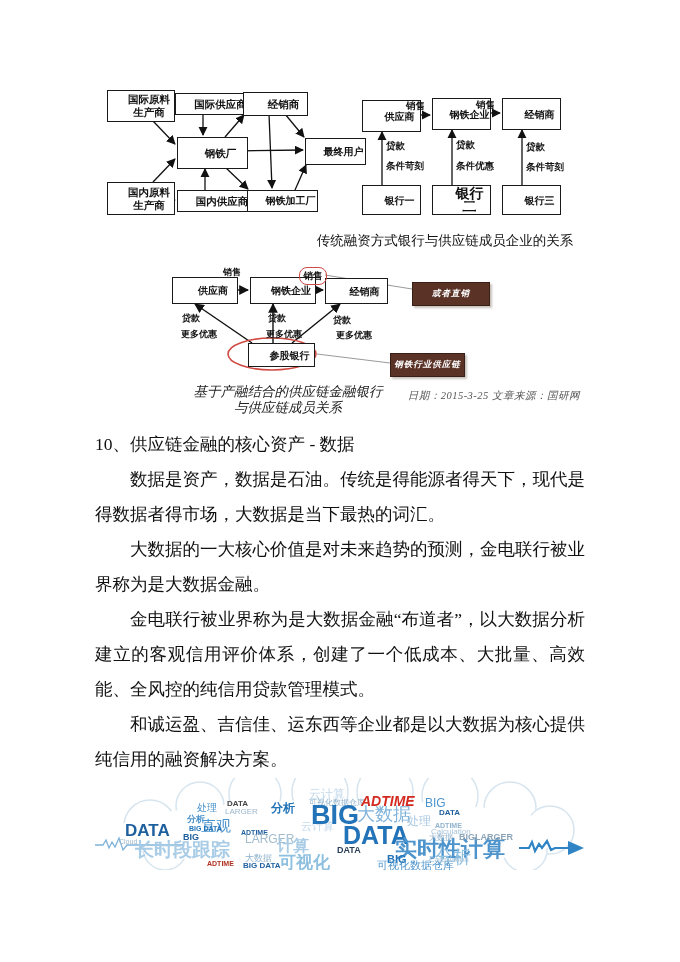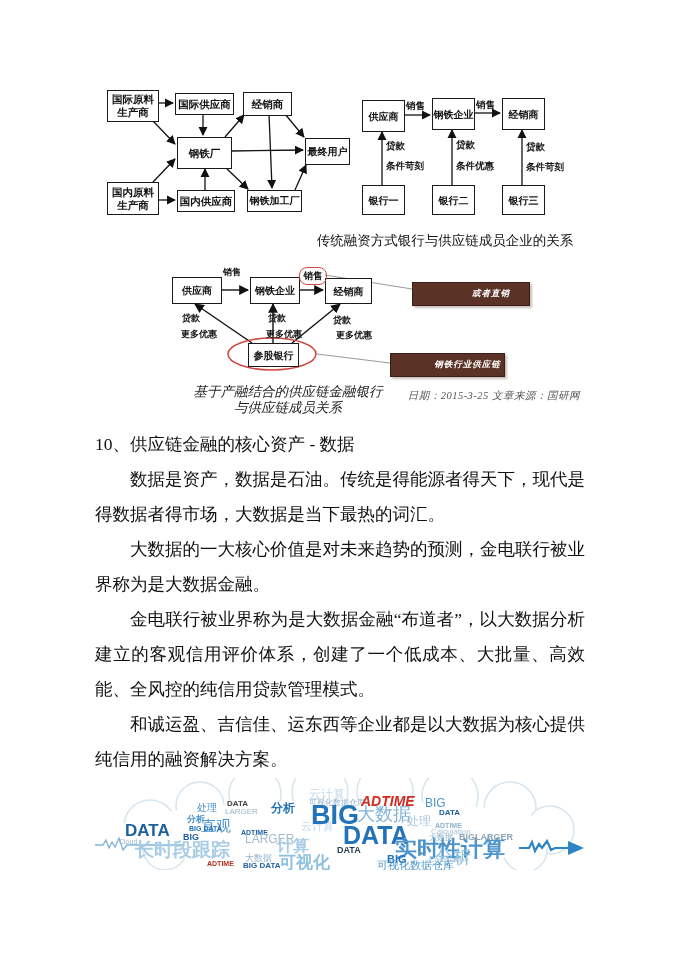--- a/index.html
+++ b/index.html
@@ -3,32 +3,32 @@
 <meta charset="utf-8">
 <style>
   html,body{margin:0;padding:0;background:#ffffff;}
   .page{position:relative;width:680px;height:962px;background:#fff;overflow:hidden;
         font-family:"Liberation Serif","DejaVu Serif",serif;color:#111;}
   .abs{position:absolute;}
   
   .dbox{position:absolute;border:1.4px solid #1a1a1a;background:#fff;
         display:flex;flex-direction:column;align-items:center;justify-content:center;
         font-family:"Liberation Sans","DejaVu Sans",sans-serif;
-        font-weight:bold;font-size:10.5px;line-height:13px;text-align:center;color:#111;}
+        font-weight:bold;font-size:10.5px;line-height:13px;text-align:center;color:#111;padding-left:16px;}
   .dlabel{position:absolute;font-family:"Liberation Sans","DejaVu Sans",sans-serif;
           font-weight:bold;font-size:9.5px;color:#111;white-space:nowrap;}
   .svgdeco{position:absolute;left:0;top:0;}
   
   .cap{position:absolute;font-family:"Liberation Sans","DejaVu Sans",sans-serif;
        color:#111;text-align:center;white-space:nowrap;}
   .cap-kai{position:absolute;font-style:italic;color:#222;text-align:center;white-space:nowrap;}
   
   .callout{position:absolute;background:#5a3226;border:1px solid #381f15;
            box-shadow:2px 2px 2px #c9c2bd;color:#fff;display:flex;align-items:center;justify-content:center;
-           font-style:italic;font-weight:bold;font-size:8.5px;letter-spacing:1px;padding-left:40px;}
+           font-style:italic;font-weight:bold;font-size:8.5px;letter-spacing:1px;}
   .redring{position:absolute;border:1.5px solid #cf4a42;border-radius:8px;
            display:flex;align-items:center;justify-content:center;
            font-family:"Liberation Sans","DejaVu Sans",sans-serif;font-weight:bold;font-size:9.5px;}
   
   .article{position:absolute;left:95px;top:427px;width:490px;}
   .article h1{margin:0;font-size:17.5px;font-weight:400;line-height:35px;}
   .article p{margin:0;font-size:17.5px;line-height:35px;text-indent:2em;text-align:justify;}
   
   .wcloud{position:absolute;left:95px;top:778px;width:490px;height:92px;overflow:hidden;}
   .wd{position:absolute;font-family:"Liberation Sans","DejaVu Sans",sans-serif;white-space:nowrap;line-height:1;}
@@ -88,21 +88,21 @@
         <line x1="118" y1="30" x2="145" y2="30"></line>
         <line x1="27" y1="102" x2="27" y2="49"></line>
         <line x1="97" y1="102" x2="97" y2="47"></line>
         <line x1="167" y1="102" x2="167" y2="47"></line>
       </g>
     </svg>
     <div class="dbox" style="left:7px;top:17px;width:41px;height:30px;font-size:10px;">供应商</div>
     <div class="dbox" style="left:77px;top:15px;width:41px;height:30px;font-size:10px;">钢铁企业</div>
     <div class="dbox" style="left:147px;top:15px;width:41px;height:30px;font-size:10px;">经销商</div>
     <div class="dbox" style="left:7px;top:102px;width:41px;height:28px;font-size:10px;">银行一</div>
-    <div class="dbox" style="left:77px;top:102px;width:41px;height:28px;font-size:10px;">银行二</div>
+    <div class="dbox" style="left:77px;top:102px;width:41px;height:28px;font-size:14px;">银行二</div>
     <div class="dbox" style="left:147px;top:102px;width:41px;height:28px;font-size:10px;">银行三</div>
     <div class="dlabel" style="left:51px;top:17px;">销售</div>
     <div class="dlabel" style="left:121px;top:16px;">销售</div>
     <div class="dlabel" style="left:31px;top:57px;">贷款</div>
     <div class="dlabel" style="left:31px;top:77px;">条件苛刻</div>
     <div class="dlabel" style="left:101px;top:56px;">贷款</div>
     <div class="dlabel" style="left:101px;top:77px;">条件优惠</div>
     <div class="dlabel" style="left:171px;top:58px;">贷款</div>
     <div class="dlabel" style="left:171px;top:78px;">条件苛刻</div>
   </div>

